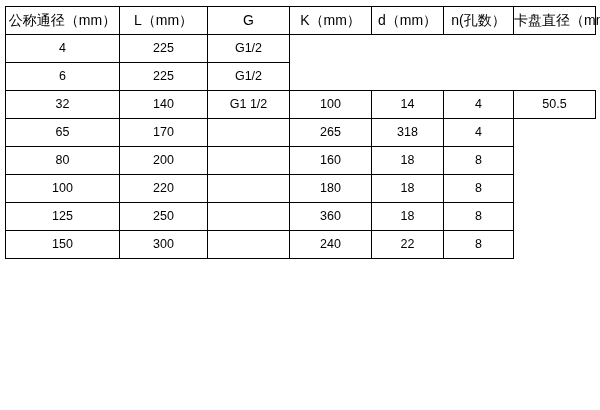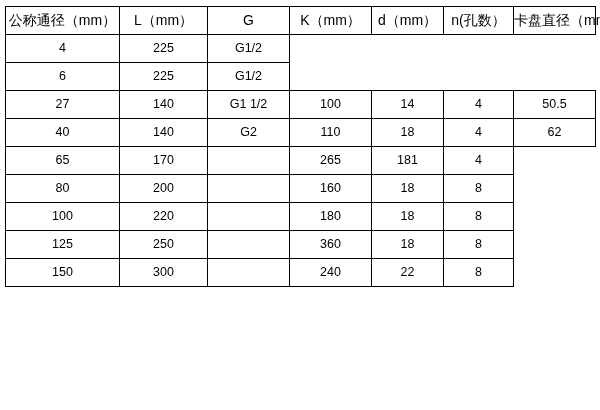--- a/index.html
+++ b/index.html
@@ -90,43 +90,34 @@
         <tr>
           <td>6</td>
           <td>225</td>
           <td>G1/2</td>
           <td class="no-border"></td>
           <td class="no-border"></td>
           <td class="no-border"></td>
           <td class="no-border"></td>
         </tr>
         <tr>
-          <td>27</td>
+          <td>32</td>
           <td>140</td>
           <td>G1 1/2</td>
           <td>100</td>
           <td>14</td>
           <td>4</td>
           <td>50.5</td>
         </tr>
         <tr>
-          <td>40</td>
-          <td>140</td>
-          <td>G2</td>
-          <td>110</td>
-          <td>18</td>
-          <td>4</td>
-          <td>62</td>
-        </tr>
-        <tr>
           <td>65</td>
           <td>170</td>
           <td></td>
           <td>265</td>
-          <td>181</td>
+          <td>318</td>
           <td>4</td>
           <td class="no-border"></td>
         </tr>
         <tr>
           <td>80</td>
           <td>200</td>
           <td></td>
           <td>160</td>
           <td>18</td>
           <td>8</td>

